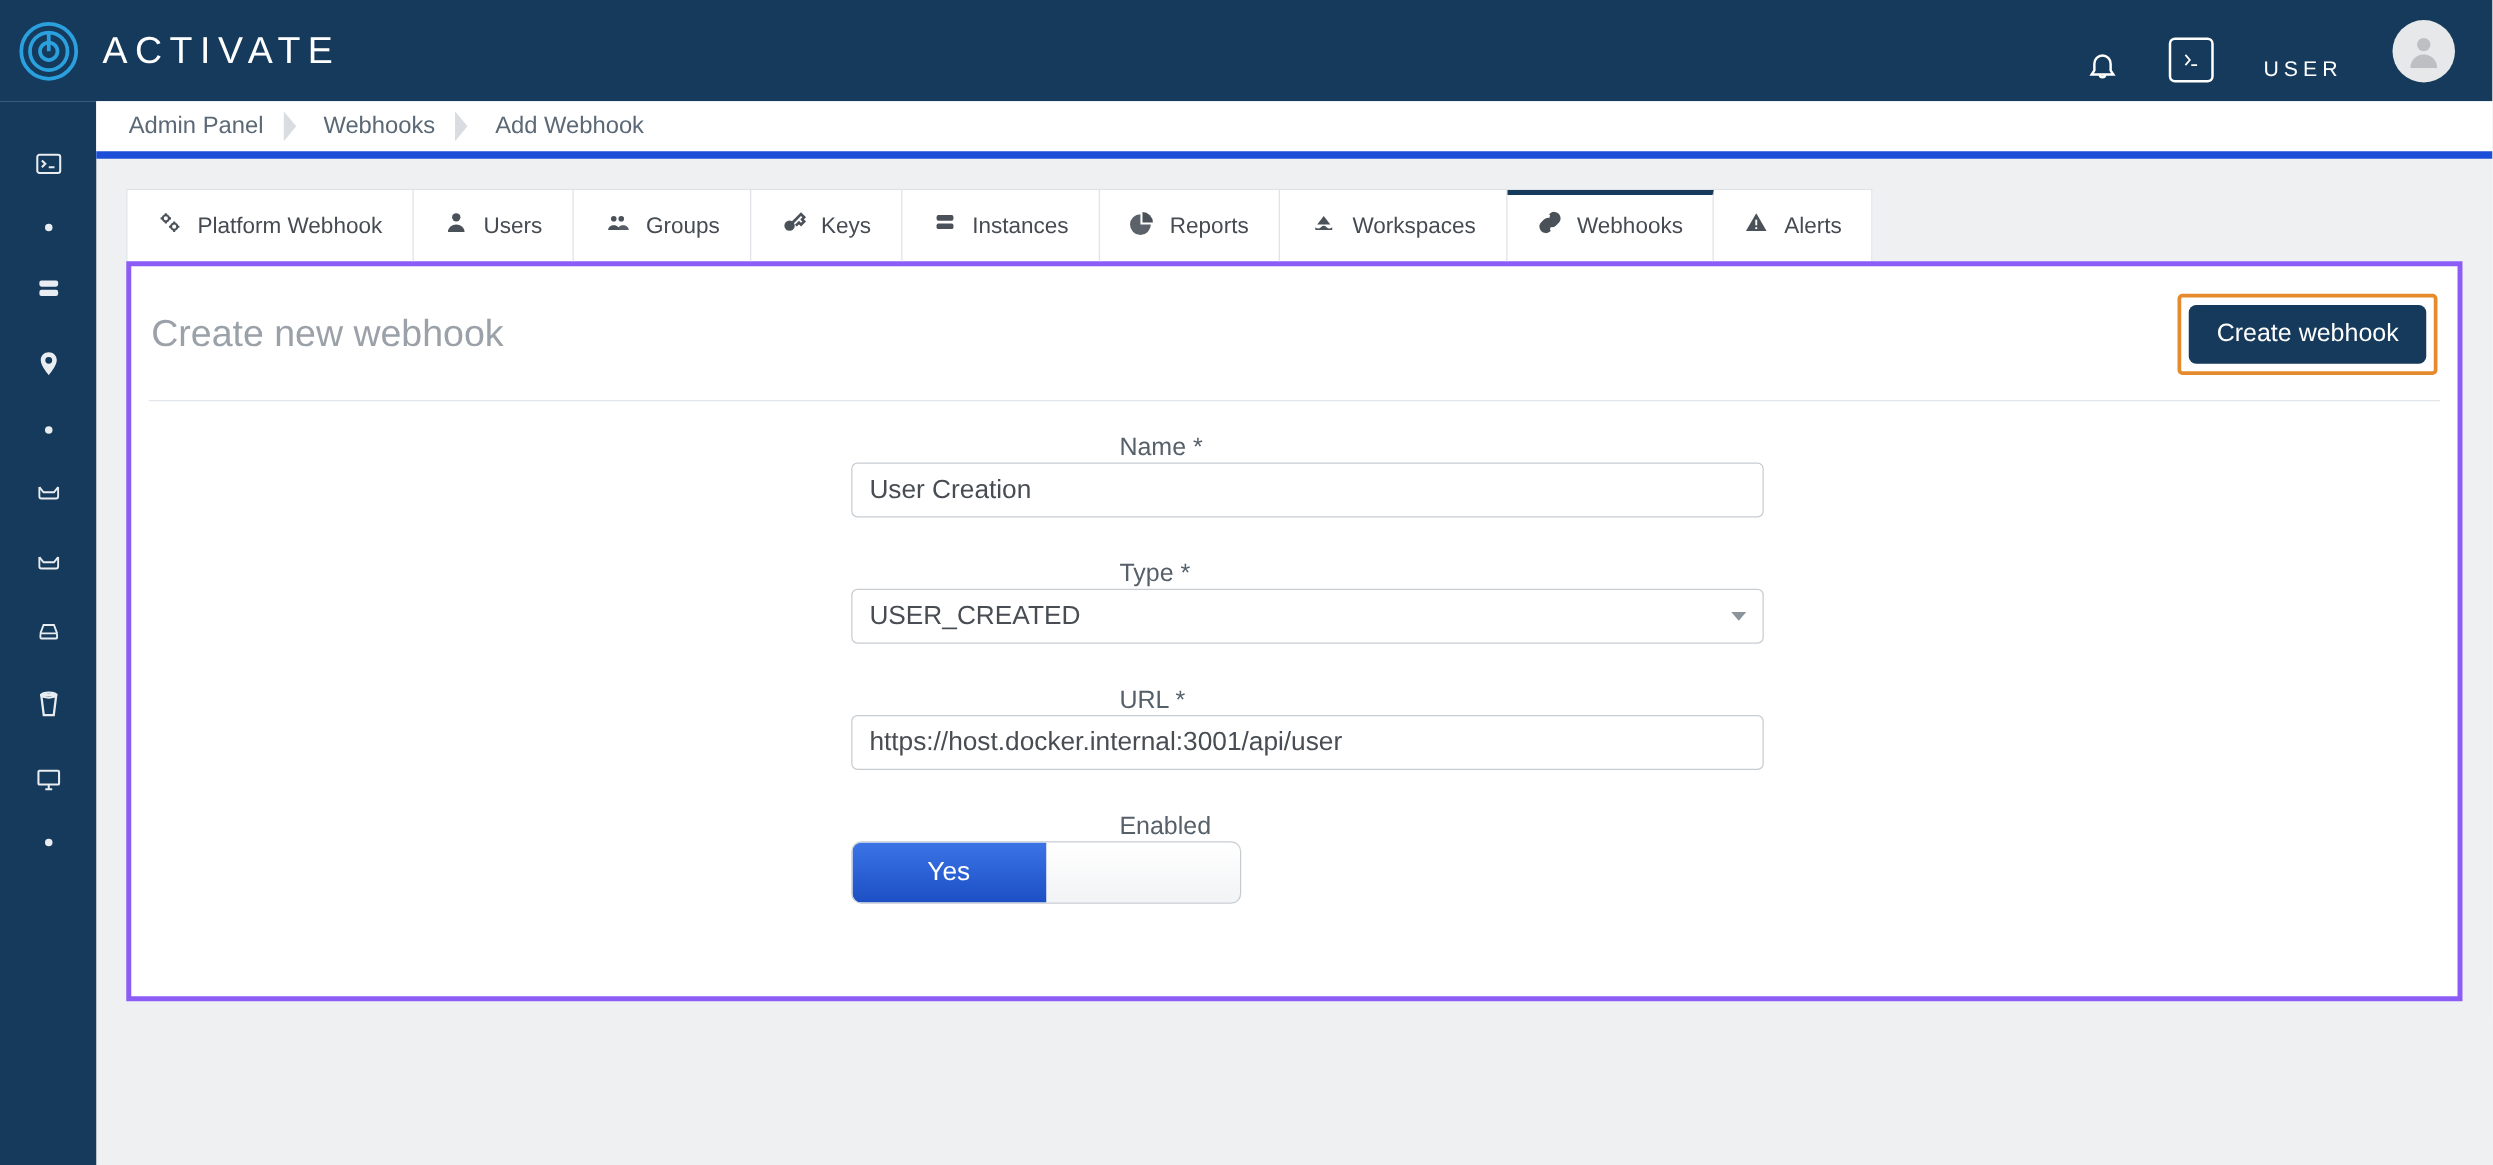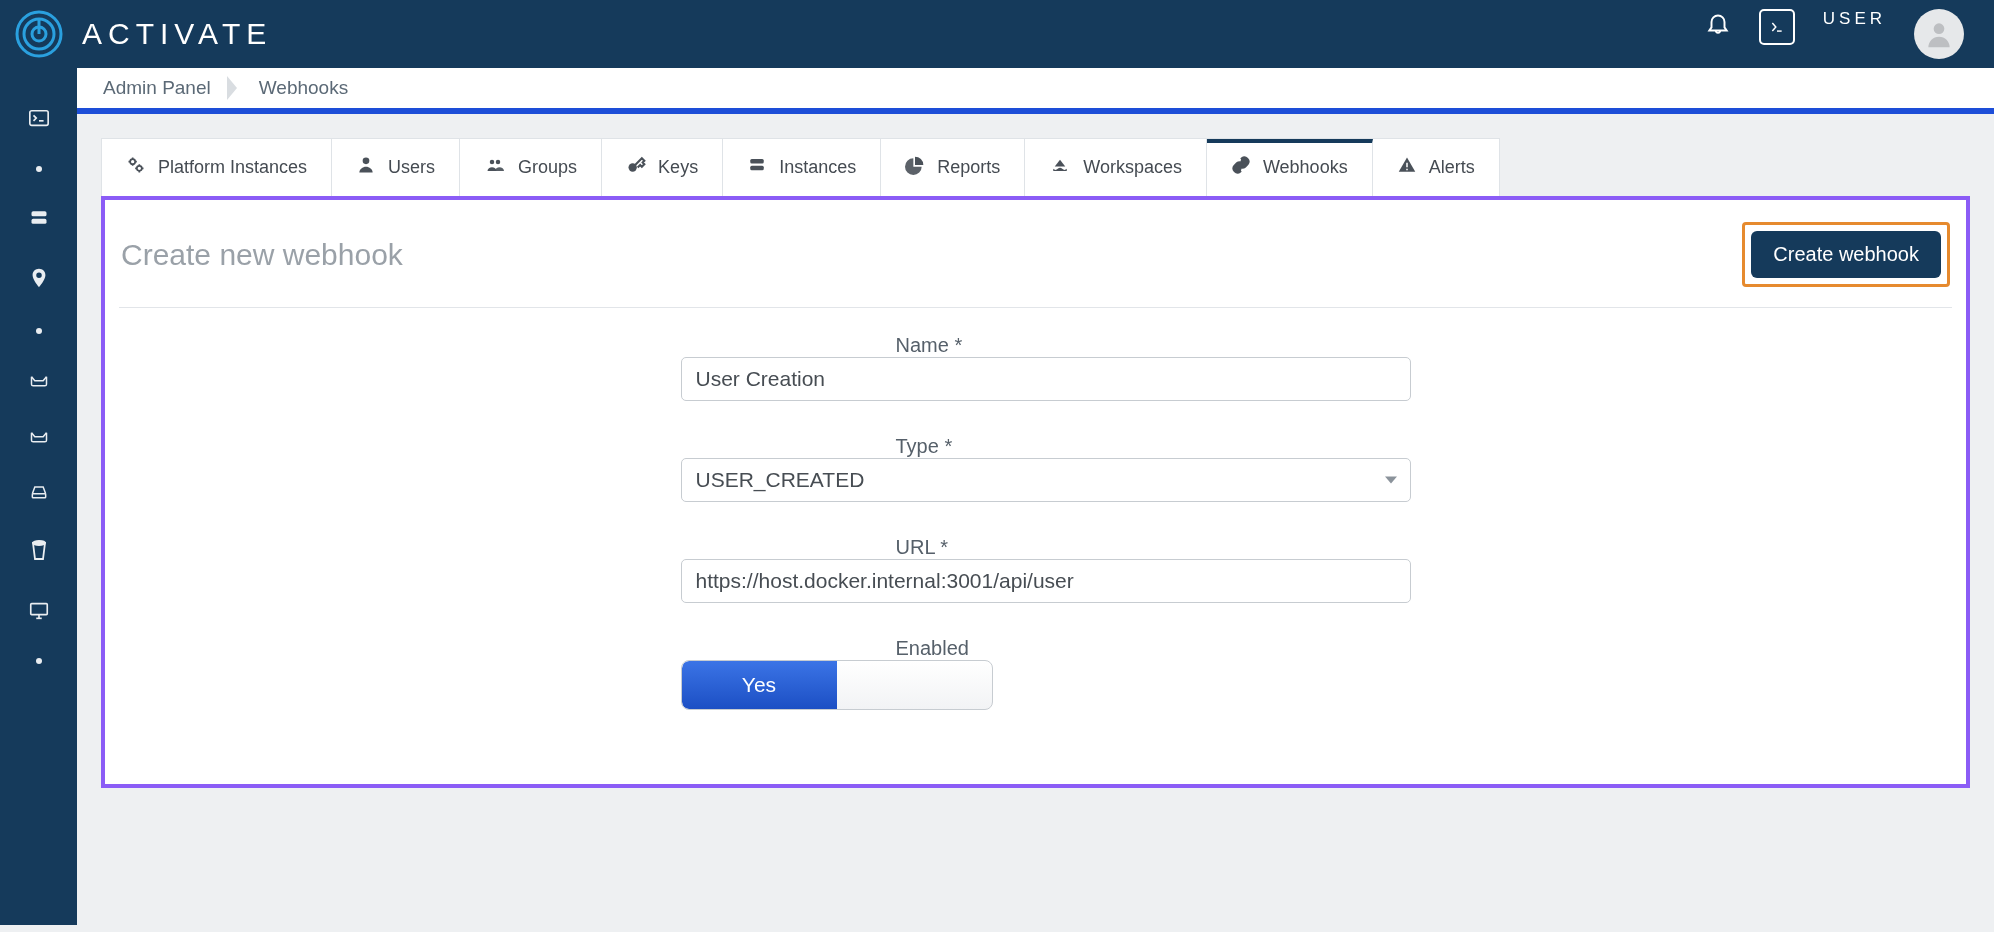--- a/index.html
+++ b/index.html
@@ -1,36 +1,36 @@
 <!DOCTYPE html>
 <html><head>
   <meta charset="utf-8">
   <style>
     * { box-sizing: border-box; margin: 0; padding: 0; }
     html, body { font-family: -apple-system, "Segoe UI", "Helvetica Neue", Arial, sans-serif; background: #eef0f2; height: 100%; }
 
     
     .topbar {
-      height: 68px;
+      height: 81px;
       background: #153a5b;
       display: flex;
       align-items: center;
       padding: 0 30px 0 14px;
       color: #fff;
     }
     .topbar .logo-wrap { display: flex; align-items: center; gap: 18px; }
     .topbar .logo-mark svg { display:block; }
     .topbar .logo-text {
       font-size: 30px;
       font-weight: 300;
       letter-spacing: 6px;
       color: #fff;
     }
     .topbar .spacer { flex: 1; }
-    .topbar .right { display: flex; align-items: flex-start; gap: 28px; }
+    .topbar .right { display: flex; align-items: flex-end; gap: 40px; }
     .topbar .user-label {
       letter-spacing: 4px;
       font-size: 17px;
       font-weight: 500;
     }
     .topbar .avatar-circle {
       width: 50px; height: 50px; border-radius: 50%;
       background: #e6e8ea;
       display: flex; align-items: center; justify-content: center;
     }
@@ -268,32 +268,33 @@
     <div class="sb-item">
         <span class="sb-dot"></span>
       </div>
   </div>
 
   <div class="main">
 
     <div class="breadcrumbs">
       <div class="bc-seg">Admin Panel</div>
       <div class="bc-seg">Webhooks</div>
+      <div class="bc-seg">Add Webhook</div>
     </div>
 
     <div class="page-body">
 
       <div class="tab-row">
         <div class="tab">
           <span><svg width="20" height="20" viewBox="0 0 24 24">
                 <circle cx="8" cy="8" r="3" fill="none" stroke="#4a5159" stroke-width="2"></circle>
                 <circle cx="16" cy="16" r="3" fill="none" stroke="#4a5159" stroke-width="2"></circle>
                 <path d="M8 3v2M8 11v2M3 8h2M11 8h2M16 11v2M16 19v2M11 16h2M19 16h2" stroke="#4a5159" stroke-width="2"></path>
               </svg></span>
-          <span>Platform Instances</span>
+          <span>Platform Webhook</span>
         </div>
         <div class="tab">
           <span><svg width="20" height="20" viewBox="0 0 24 24" fill="#4a5159">
                 <circle cx="12" cy="7" r="4"></circle>
                 <path d="M4 21c0-4 4-7 8-7s8 3 8 7z"></path>
               </svg></span>
           <span>Users</span>
         </div>
         <div class="tab">
           <span><svg width="22" height="18" viewBox="0 0 24 24" fill="#4a5159">

